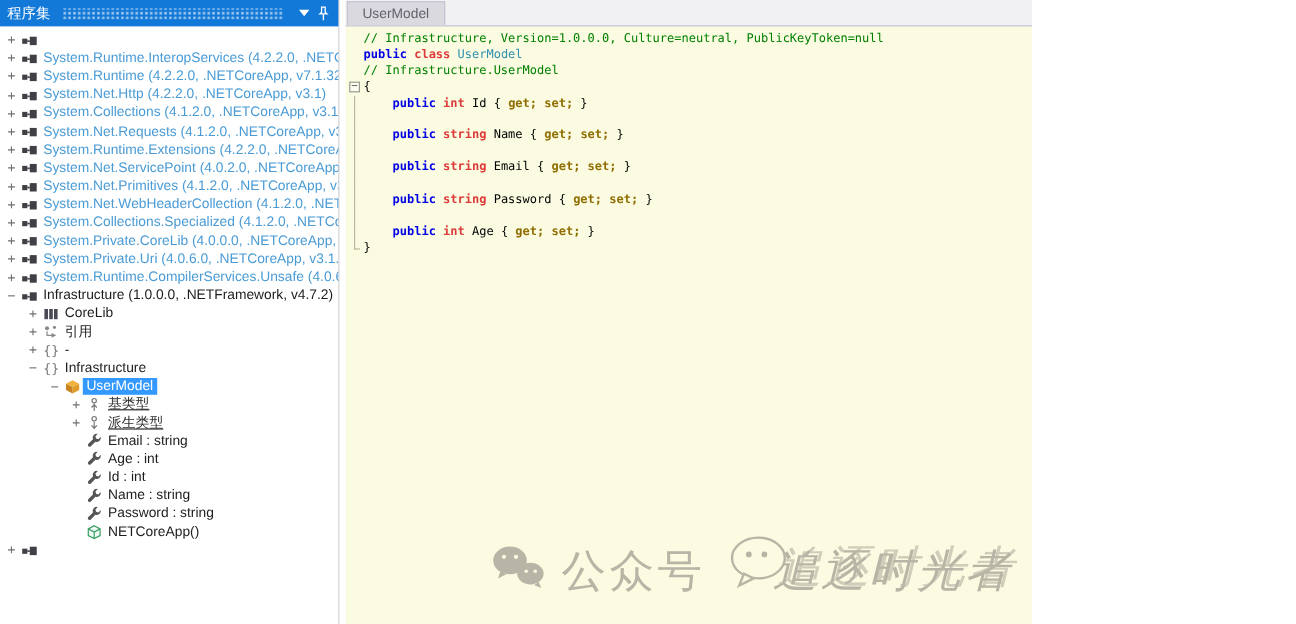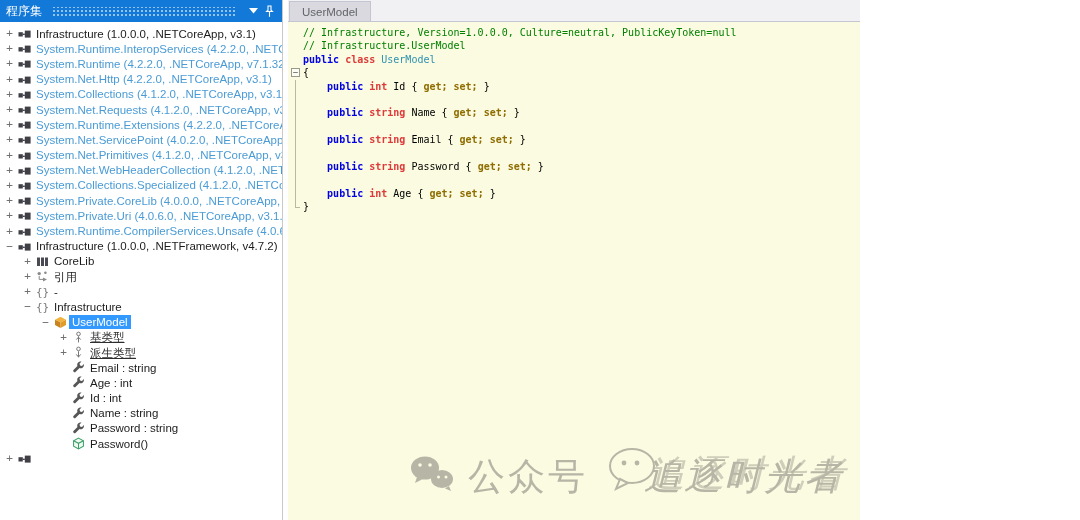--- a/index.html
+++ b/index.html
@@ -86,21 +86,20 @@
         <div class="row">
           <span class="sp" style="width: 3px;"></span>
           <span class="exp">+</span>
           <span class="tico">
             <svg width="13" height="13" viewBox="0 0 13 13">
               <rect x="0.5" y="5.2" width="4.3" height="4.3" fill="#3f3f46"></rect>
               <rect x="4.8" y="6.6" width="2" height="1.4" fill="#3f3f46"></rect>
               <rect x="6.8" y="3.6" width="5.8" height="7" fill="#3f3f46"></rect>
             </svg>
           </span>
-          <span class="lbl">Infrastructure (1.0.0.0, .NETCoreApp, v3.1)</span>
         </div>
         <div class="row">
           <span class="sp" style="width: 3px;"></span>
           <span class="exp">+</span>
           <span class="tico">
             <svg width="13" height="13" viewBox="0 0 13 13">
               <rect x="0.5" y="5.2" width="4.3" height="4.3" fill="#3f3f46"></rect>
               <rect x="4.8" y="6.6" width="2" height="1.4" fill="#3f3f46"></rect>
               <rect x="6.8" y="3.6" width="5.8" height="7" fill="#3f3f46"></rect>
             </svg>
@@ -394,21 +393,21 @@
         </div>
         <div class="row">
           <span class="sp" style="width: 57px;"></span>
           <span class="exp"></span>
           <span class="tico">
             <svg width="13" height="13" viewBox="0 0 14 14">
               <path d="M7 1.2 12.3 4v6L7 12.8 1.7 10V4Z" fill="#effaf2" stroke="#3c9e66" stroke-width="1.1"></path>
               <path d="M1.7 4 7 6.8 12.3 4M7 6.8v6" fill="none" stroke="#3c9e66" stroke-width="1.1"></path>
             </svg>
           </span>
-          <span class="lbl">Password()</span>
+          <span class="lbl">NETCoreApp()</span>
         </div>
         <div class="row">
           <span class="sp" style="width: 3px;"></span>
           <span class="exp">+</span>
           <span class="tico">
             <svg width="13" height="13" viewBox="0 0 13 13">
               <rect x="0.5" y="5.2" width="4.3" height="4.3" fill="#3f3f46"></rect>
               <rect x="4.8" y="6.6" width="2" height="1.4" fill="#3f3f46"></rect>
               <rect x="6.8" y="3.6" width="5.8" height="7" fill="#3f3f46"></rect>
             </svg>
@@ -426,25 +425,25 @@
       </div>
     </div>
     <div class="code-area" id="codeArea">
       <div id="code">
           <div class="cl">
             <span class="gut"></span>
             <span class="txt"><span class="com">// Infrastructure, Version=1.0.0.0, Culture=neutral, PublicKeyToken=null</span></span>
           </div>
           <div class="cl">
             <span class="gut"></span>
+            <span class="txt"><span class="kw">public </span><span class="ty">class </span><span class="cn">UserModel</span></span>
+          </div>
+          <div class="cl">
+            <span class="gut"></span>
             <span class="txt"><span class="com">// Infrastructure.UserModel</span></span>
-          </div>
-          <div class="cl">
-            <span class="gut"></span>
-            <span class="txt"><span class="kw">public </span><span class="ty">class </span><span class="cn">UserModel</span></span>
           </div>
           <div class="cl">
             <span class="gut">
               <span class="foldbox">−</span>
             </span>
             <span class="txt"><span class="pl">{</span></span>
           </div>
           <div class="cl">
             <span class="gut">
               <span class="foldline"></span>

